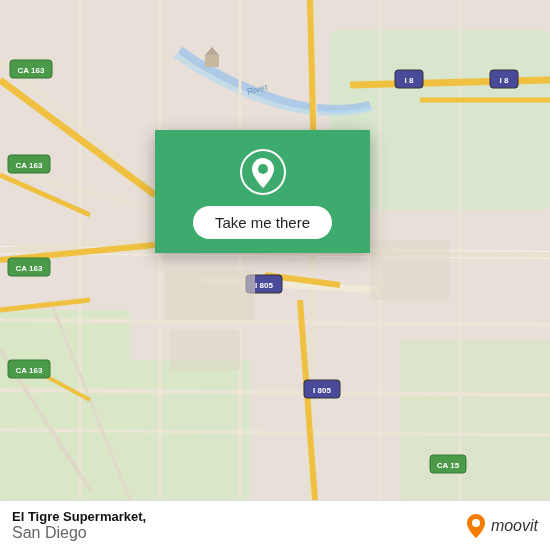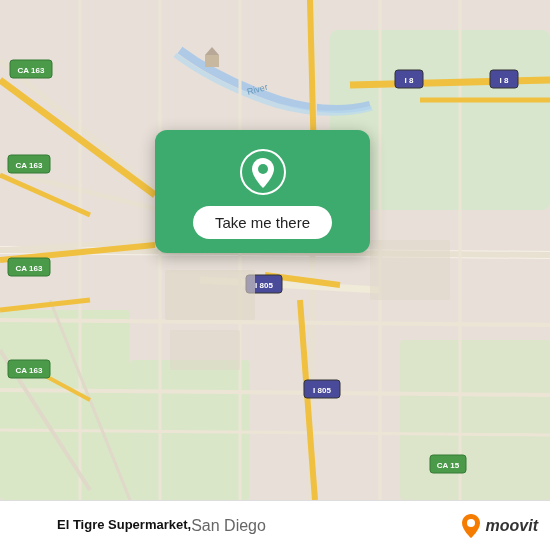--- a/index.html
+++ b/index.html
@@ -26,21 +26,21 @@
       height: 100%;
     }
 
     
     #popup-card {
       position: absolute;
       top: 130px;
       left: 155px;
       width: 215px;
       background: #3dab6e;
-      border-radius: 12px;
+      border-radius: 0;
       display: flex;
       flex-direction: column;
       align-items: center;
       padding: 18px 20px 14px 20px;
       box-shadow: 0 4px 16px rgba(0,0,0,0.3);
     }
 
     #pin-icon {
       width: 48px;
       height: 48px;
@@ -66,22 +66,21 @@
       background: white;
       display: flex;
       align-items: center;
       justify-content: space-between;
       padding: 0 12px;
       border-top: 1px solid #ddd;
     }
 
     #place-info {
       display: flex;
-      flex-direction: row;
-      margin-left: 45px;
+      flex-direction: column;
     }
 
     #place-name {
       font-size: 13px;
       font-weight: 600;
       color: #111;
     }
 
     #place-city {
       font-size: 16px;
@@ -94,21 +93,21 @@
       gap: 4px;
     }
 
     #moovit-pin {
       width: 22px;
       height: 26px;
     }
 
     #moovit-text {
       font-size: 16px;
-      font-weight: 700;
+      font-weight: 400;
       color: #333;
       font-style: italic;
     }
 
     
     #osm-attr {
       position: absolute;
       bottom: 52px;
       left: 4px;
       font-size: 9px;

